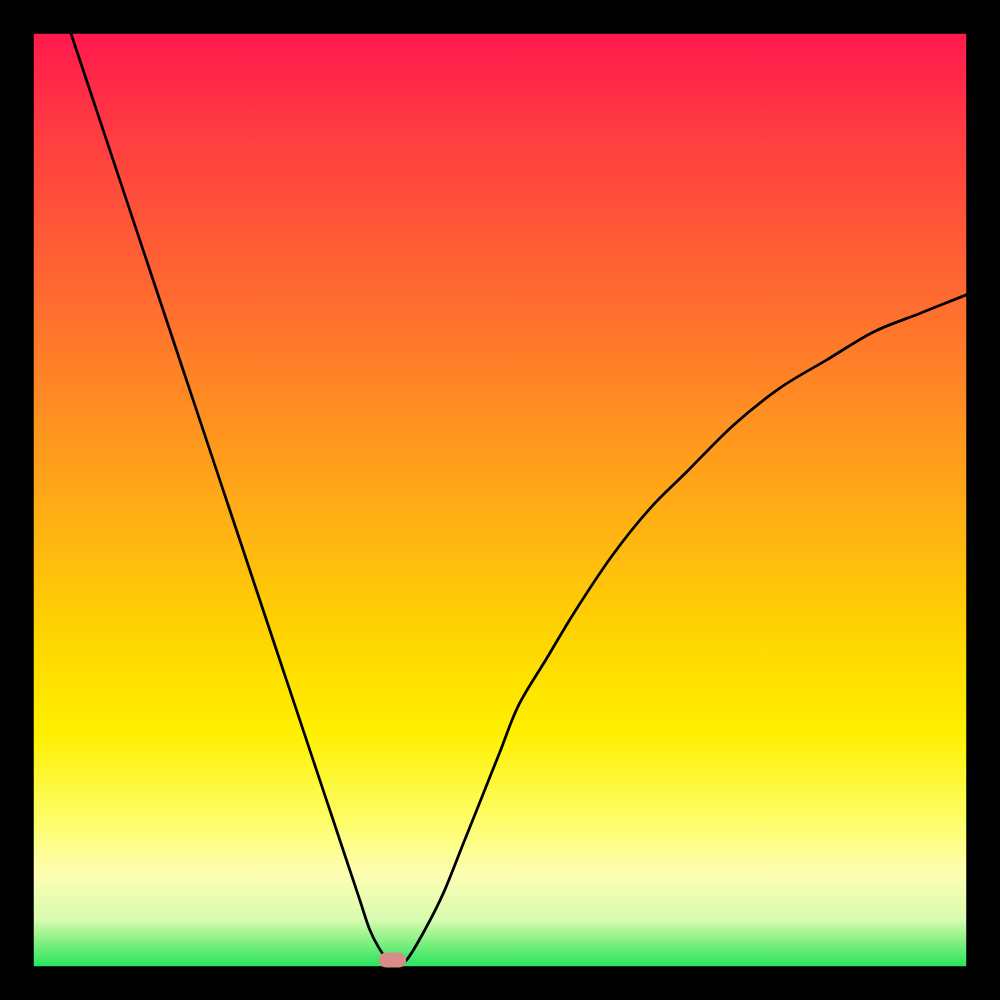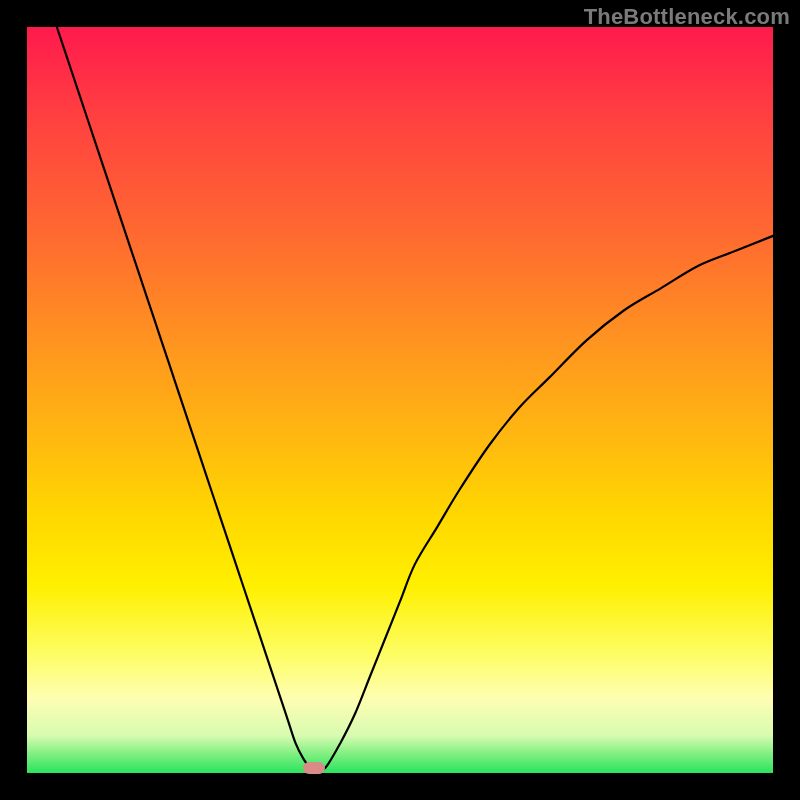--- a/index.html
+++ b/index.html
@@ -71,15 +71,14 @@
 
 <div class="frame">
 
   <div class="plot-area">
     <svg class="curve" viewBox="0 0 746 746" preserveAspectRatio="none">
       <path id="curve-path" d="M 29.84 0.00 C 32.33 7.46, 39.79 29.84, 44.76 44.76 C 49.73 59.68, 54.71 74.60, 59.68 89.52 C 64.65 104.44, 69.63 119.36, 74.60 134.28 C 79.57 149.20, 84.55 164.12, 89.52 179.04 C 94.49 193.96, 99.47 208.88, 104.44 223.80 C 109.41 238.72, 114.39 253.64, 119.36 268.56 C 124.33 283.48, 129.31 298.40, 134.28 313.32 C 139.25 328.24, 144.23 343.16, 149.20 358.08 C 154.17 373.00, 159.15 387.92, 164.12 402.84 C 169.09 417.76, 174.07 432.68, 179.04 447.60 C 184.01 462.52, 188.99 477.44, 193.96 492.36 C 198.93 507.28, 203.91 522.20, 208.88 537.12 C 213.85 552.04, 218.83 566.96, 223.80 581.88 C 228.77 596.80, 233.75 611.72, 238.72 626.64 C 243.69 641.56, 249.91 660.21, 253.64 671.40 C 257.37 682.59, 258.61 686.32, 261.10 693.78 C 263.59 701.24, 266.07 709.94, 268.56 716.16 C 271.05 722.38, 273.53 726.98, 276.02 731.08 C 278.51 735.18, 280.99 739.16, 283.48 740.78 C 285.97 742.39, 288.45 740.78, 290.94 740.78 C 293.43 740.78, 294.67 744.88, 298.40 740.78 C 302.13 736.67, 308.35 725.24, 313.32 716.16 C 318.29 707.08, 323.27 697.51, 328.24 686.32 C 333.21 675.13, 338.19 661.45, 343.16 649.02 C 348.13 636.59, 353.11 624.15, 358.08 611.72 C 363.05 599.29, 368.03 586.85, 373.00 574.42 C 377.97 561.99, 381.70 549.55, 387.92 537.12 C 394.14 524.69, 402.84 512.25, 410.30 499.82 C 417.76 487.39, 423.98 476.20, 432.68 462.52 C 441.38 448.84, 452.57 431.44, 462.52 417.76 C 472.47 404.08, 482.41 391.65, 492.36 380.46 C 502.31 369.27, 511.01 361.81, 522.20 350.62 C 533.39 339.43, 547.07 324.51, 559.50 313.32 C 571.93 302.13, 584.37 292.18, 596.80 283.48 C 609.23 274.78, 621.67 268.56, 634.10 261.10 C 646.53 253.64, 658.97 244.94, 671.40 238.72 C 683.83 232.50, 696.27 228.77, 708.70 223.80 C 721.13 218.83, 739.78 211.37, 746.00 208.88" fill="none" stroke="#000" stroke-width="2.2" stroke-linejoin="round" stroke-linecap="round"></path>
     </svg>
     <div id="marker" class="marker" style="left: 276.21px; top: 734.778px;"></div>
   </div>
 
-  <div class="watermark">TheBottleneck.com</div>
 
 </div>
 
 </body></html>

